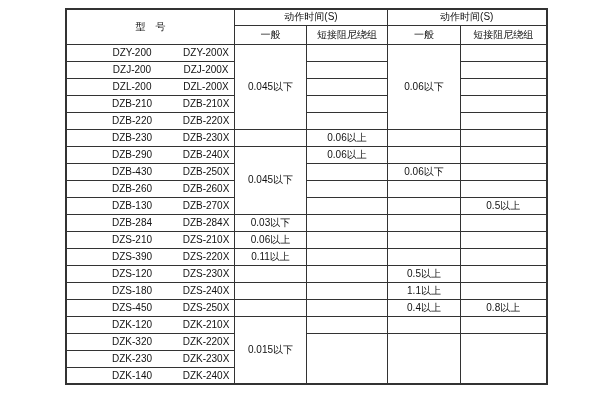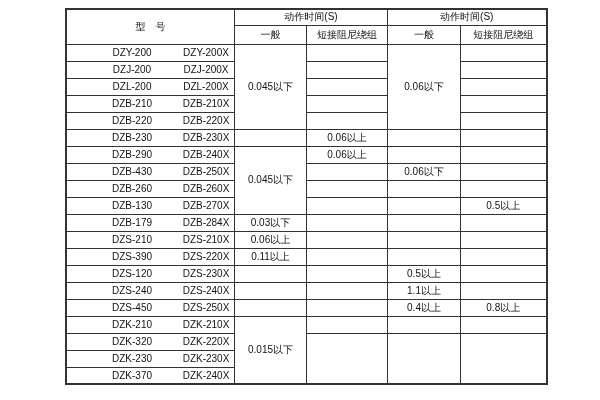--- a/index.html
+++ b/index.html
@@ -158,21 +158,21 @@
               <span>DZB-270X</span>
             </div>
           </td>
         <td></td>
         <td></td>
         <td>0.5以上</td>
       </tr>
       <tr>
         <td class="model-cell">
             <div class="mwrap">
-              <span>DZB-179</span>
+              <span>DZB-284</span>
               <span>DZB-284X</span>
             </div>
           </td>
         <td>0.03以下</td>
         <td></td>
         <td></td>
         <td></td>
       </tr>
       <tr>
         <td class="model-cell">
@@ -206,21 +206,21 @@
             </div>
           </td>
         <td></td>
         <td></td>
         <td>0.5以上</td>
         <td></td>
       </tr>
       <tr>
         <td class="model-cell">
             <div class="mwrap">
-              <span>DZS-240</span>
+              <span>DZS-180</span>
               <span>DZS-240X</span>
             </div>
           </td>
         <td></td>
         <td></td>
         <td>1.1以上</td>
         <td></td>
       </tr>
       <tr>
         <td class="model-cell">
@@ -230,21 +230,21 @@
             </div>
           </td>
         <td></td>
         <td></td>
         <td>0.4以上</td>
         <td>0.8以上</td>
       </tr>
       <tr>
         <td class="model-cell">
             <div class="mwrap">
-              <span>DZK-210</span>
+              <span>DZK-120</span>
               <span>DZK-210X</span>
             </div>
           </td>
         <td rowspan="4">0.015以下</td>
         <td></td>
         <td></td>
         <td></td>
       </tr>
       <tr>
         <td class="model-cell">
@@ -261,20 +261,20 @@
         <td class="model-cell">
             <div class="mwrap">
               <span>DZK-230</span>
               <span>DZK-230X</span>
             </div>
           </td>
       </tr>
       <tr>
         <td class="model-cell">
             <div class="mwrap">
-              <span>DZK-370</span>
+              <span>DZK-140</span>
               <span>DZK-240X</span>
             </div>
           </td>
       </tr>
     </tbody>
   </table>
 </div>
 
 </body></html>

